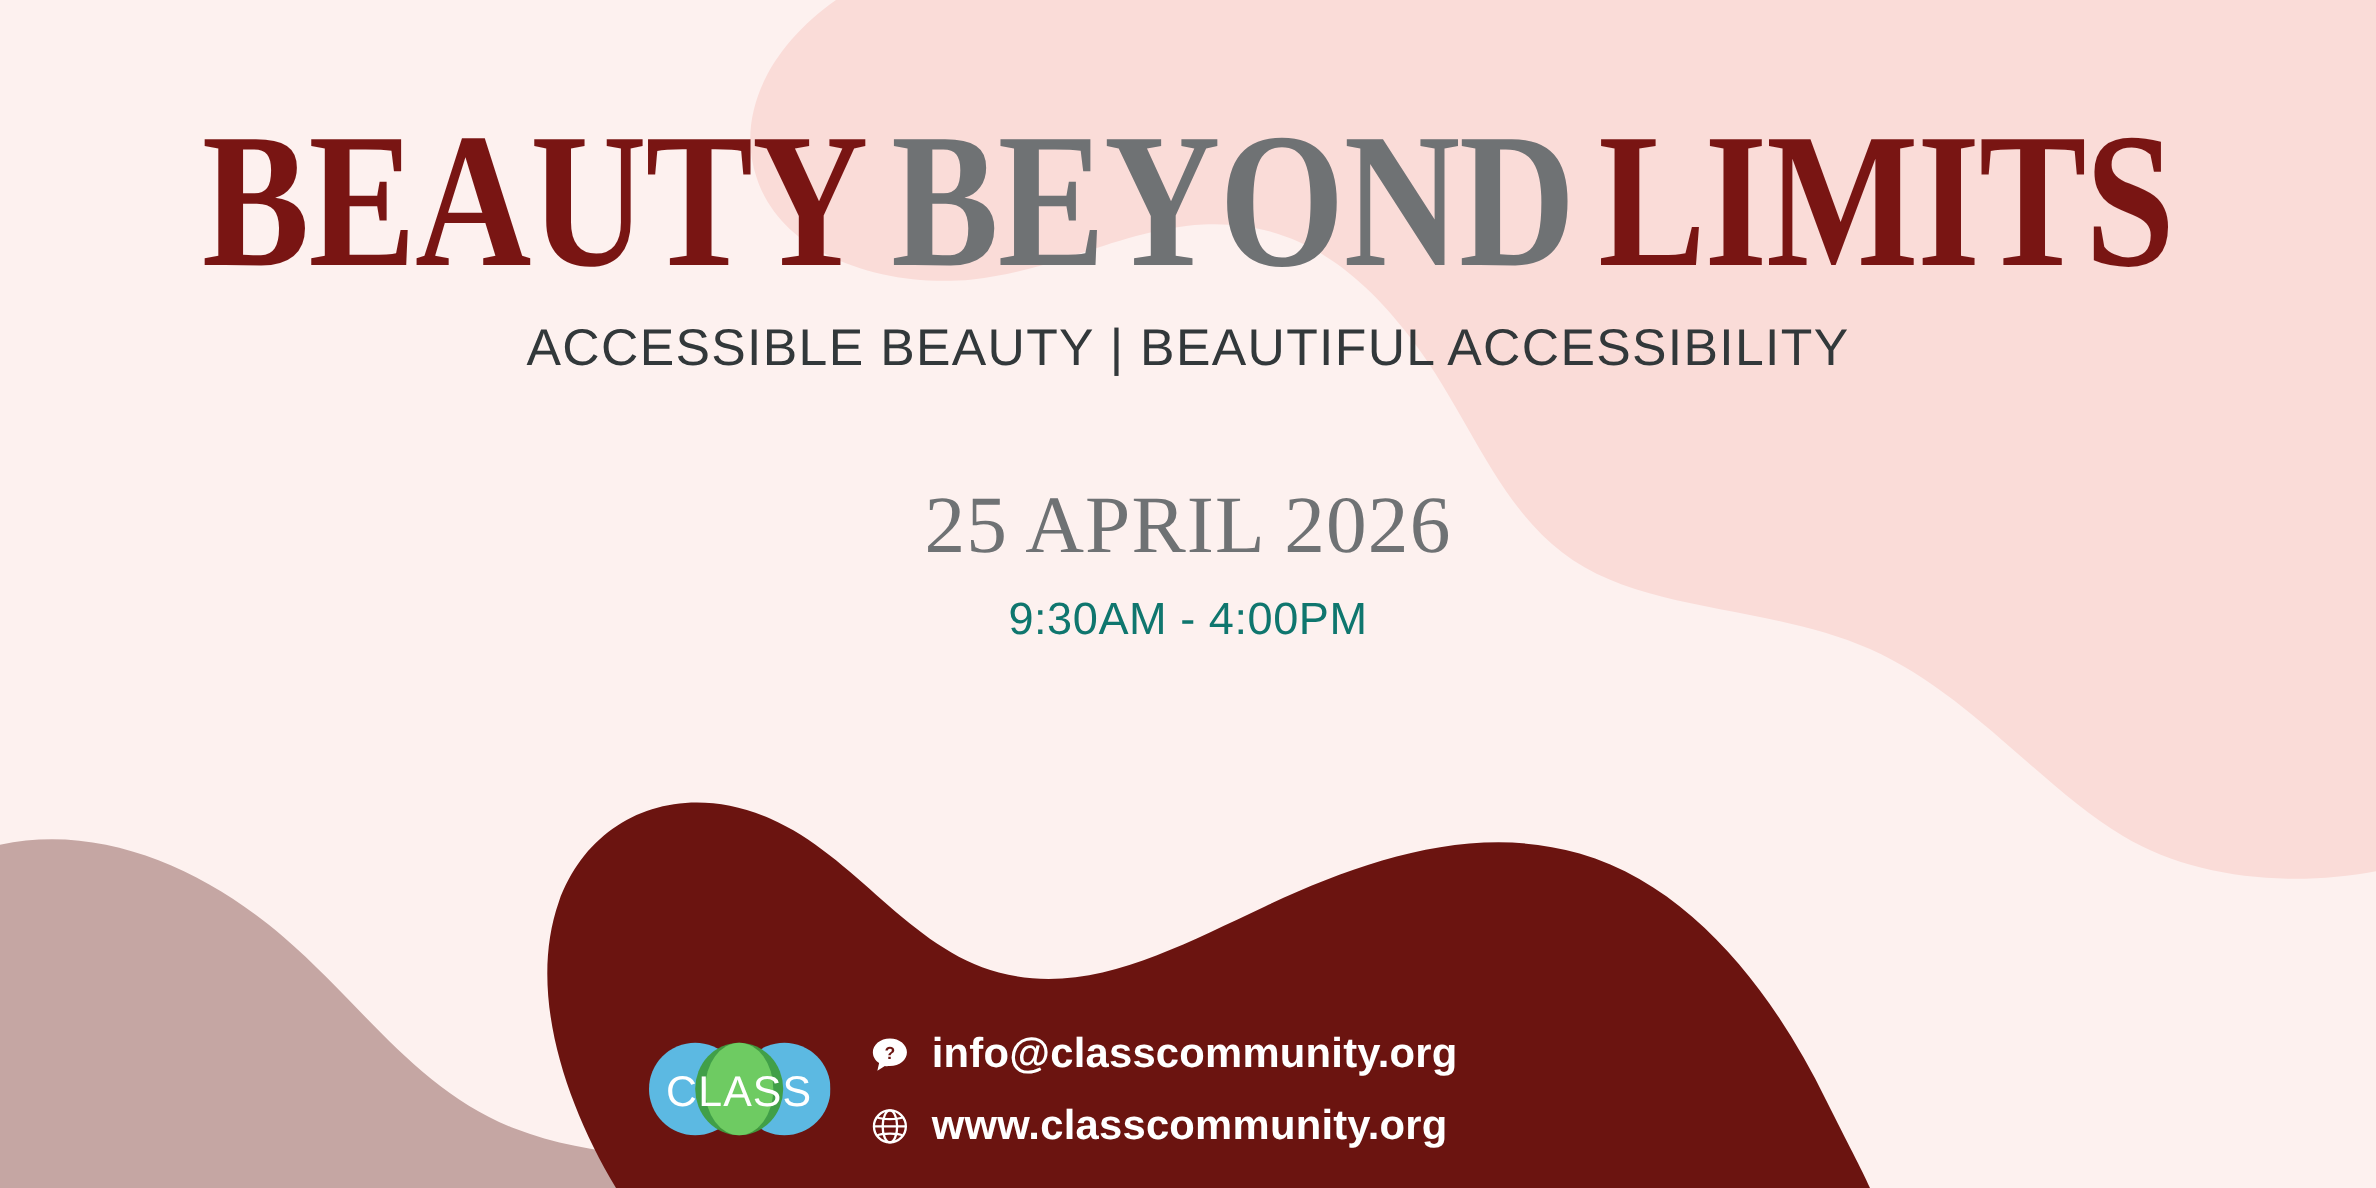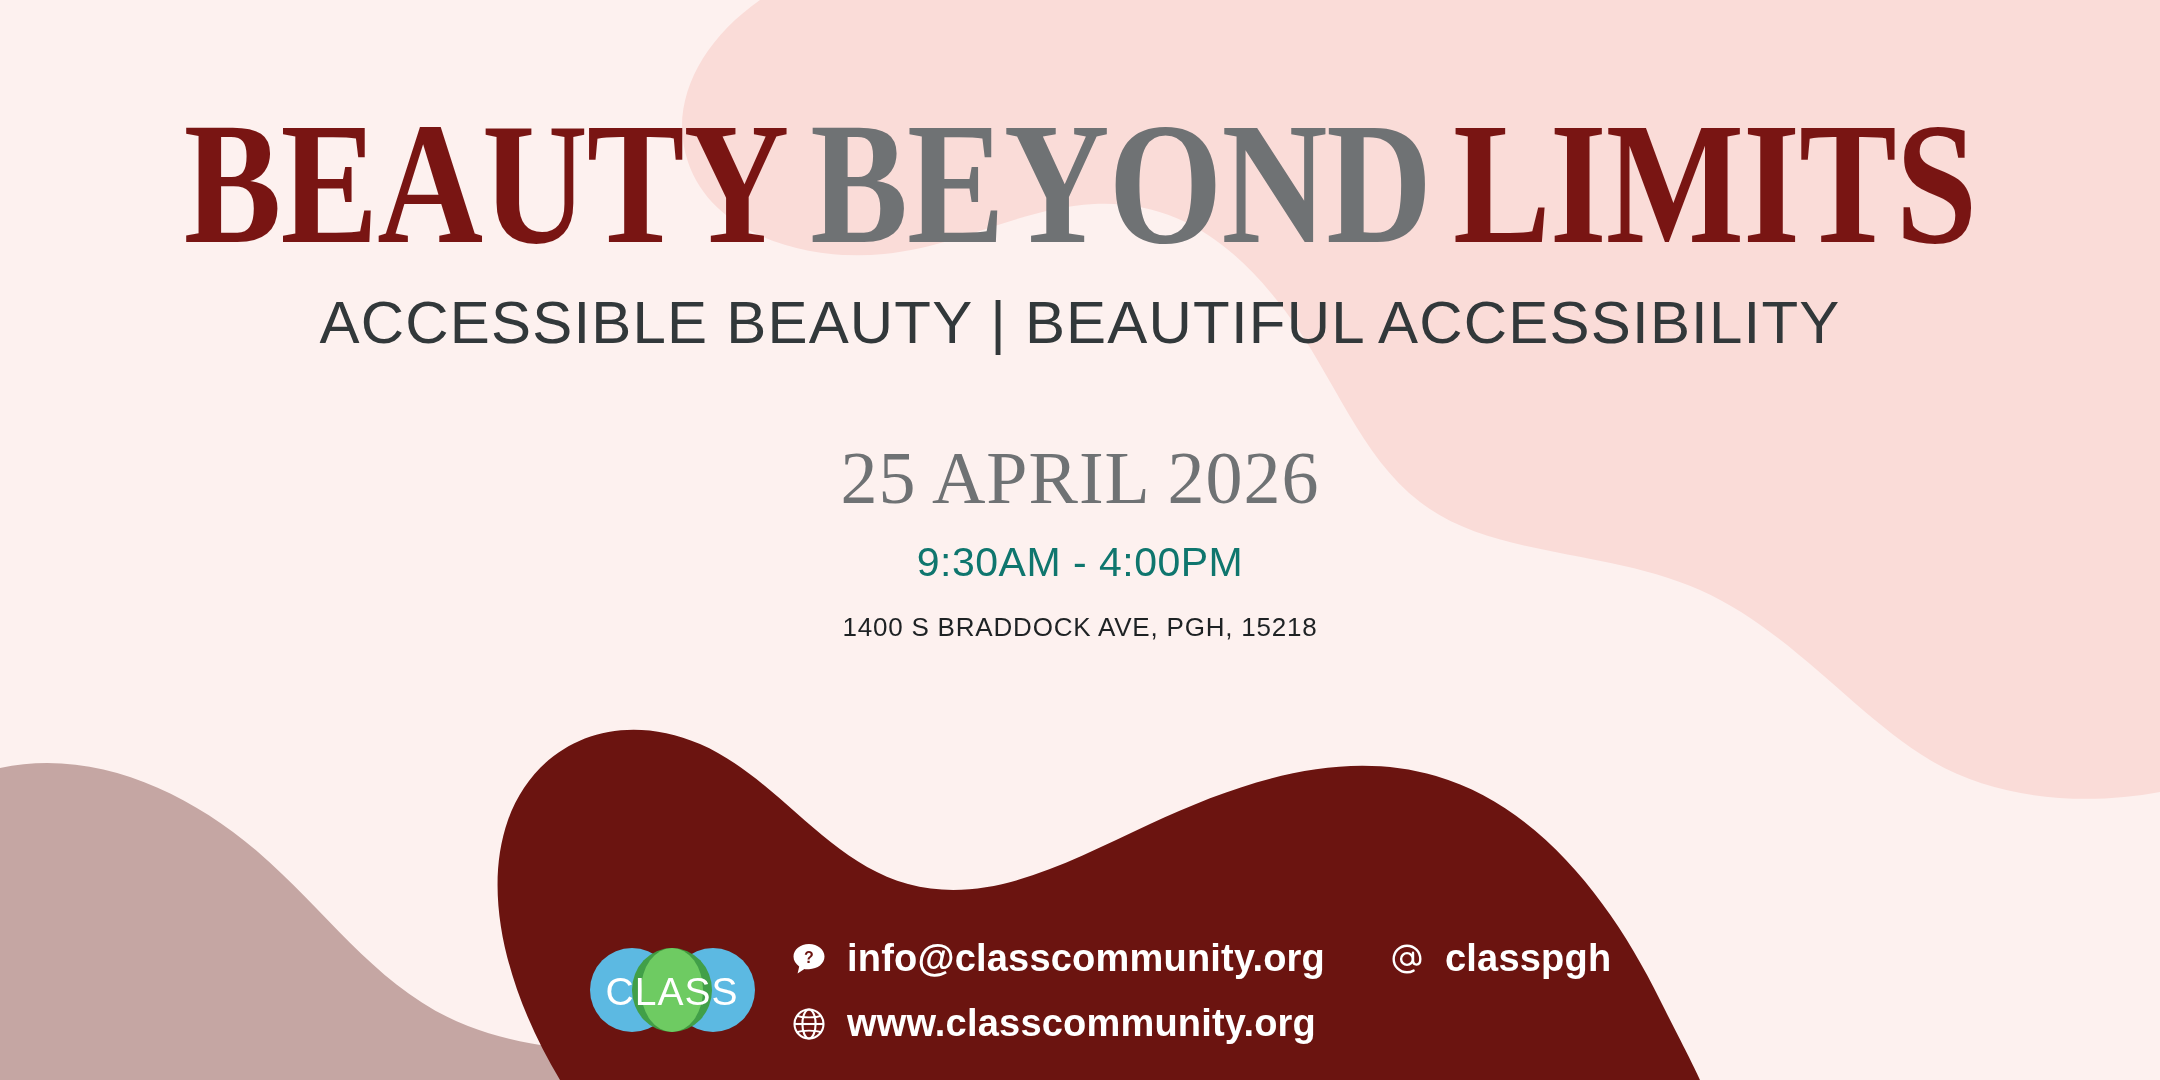--- a/index.html
+++ b/index.html
@@ -39,21 +39,21 @@
   .t-gray { color:#6f7274; }
   .t-sp   { display:inline-block; width:22px; }
 
   .subtitle {
     position:absolute;
     left:0; top:288px;
     width:2160px;
     text-align:center;
     font-family:"Liberation Sans", sans-serif;
     font-weight:400;
-    font-size:60px;
+    font-size:47px;
     letter-spacing:1.2px;
     color:#32383a;
     white-space:nowrap;
   }
 
   
   .date-block {
     position:absolute;
     left:0; top:425px;
     width:2160px;
@@ -167,21 +167,20 @@
 
   <div class="title-block">
     <div class="main-title"><span class="t-red">BEAUTY</span><span class="t-sp"></span><span class="t-gray">BEYOND</span><span class="t-sp"></span><span class="t-red">LIMITS</span></div>
   </div>
 
   <div class="subtitle">ACCESSIBLE BEAUTY | BEAUTIFUL ACCESSIBILITY</div>
 
   <div class="date-block">
     <div class="date-line">25 APRIL 2026</div>
     <div class="time-line">9:30AM - 4:00PM</div>
-    <div class="addr-line">1400 S BRADDOCK AVE, PGH, 15218</div>
   </div>
 
   <div class="footer">
 
     <div class="logo-wrap">
       <svg class="logo-svg" width="165" height="110" viewBox="0 0 165 110">
         <circle cx="42" cy="55" r="42" fill="#5cb9e2"></circle>
         <circle cx="123" cy="55" r="42" fill="#5cb9e2"></circle>
         <ellipse cx="82" cy="55" rx="40" ry="42" fill="#3f9d3f" opacity="0.95"></ellipse>
         <ellipse cx="82" cy="55" rx="31" ry="42" fill="#6ecb62"></ellipse>
@@ -214,30 +213,19 @@
               <path d="M5.2 8.6 C9 11 25 11 28.8 8.6" fill="none" stroke="#ffffff" stroke-width="1.9"></path>
               <path d="M5.2 25.4 C9 23 25 23 28.8 25.4" fill="none" stroke="#ffffff" stroke-width="1.9"></path>
             </svg>
           </span>
           <span class="c-text">www.classcommunity.org</span>
         </div>
       </div>
 
       <div class="contact-col">
 
-        <div class="contact-row">
-          <span class="c-icon">
-            <svg width="34" height="34" viewBox="0 0 34 34">
-              <path d="M23.6 28.6 C21.6 29.7 19.4 30.3 17 30.3 C9.6 30.3 3.7 24.4 3.7 17
-                       C3.7 9.6 9.6 3.7 17 3.7 C24.4 3.7 30.3 9.6 30.3 17
-                       C30.3 20.4 29 22.6 26.6 22.6 C24.4 22.6 23 21 23 18.6 L23 10.8" fill="none" stroke="#ffffff" stroke-width="2.4" stroke-linecap="round"></path>
-              <circle cx="17" cy="17" r="5.9" fill="none" stroke="#ffffff" stroke-width="2.4"></circle>
-            </svg>
-          </span>
-          <span class="c-text">classpgh</span>
-        </div>
 
       </div>
 
     </div>
   </div>
 
 </div>
 
 </body></html>

